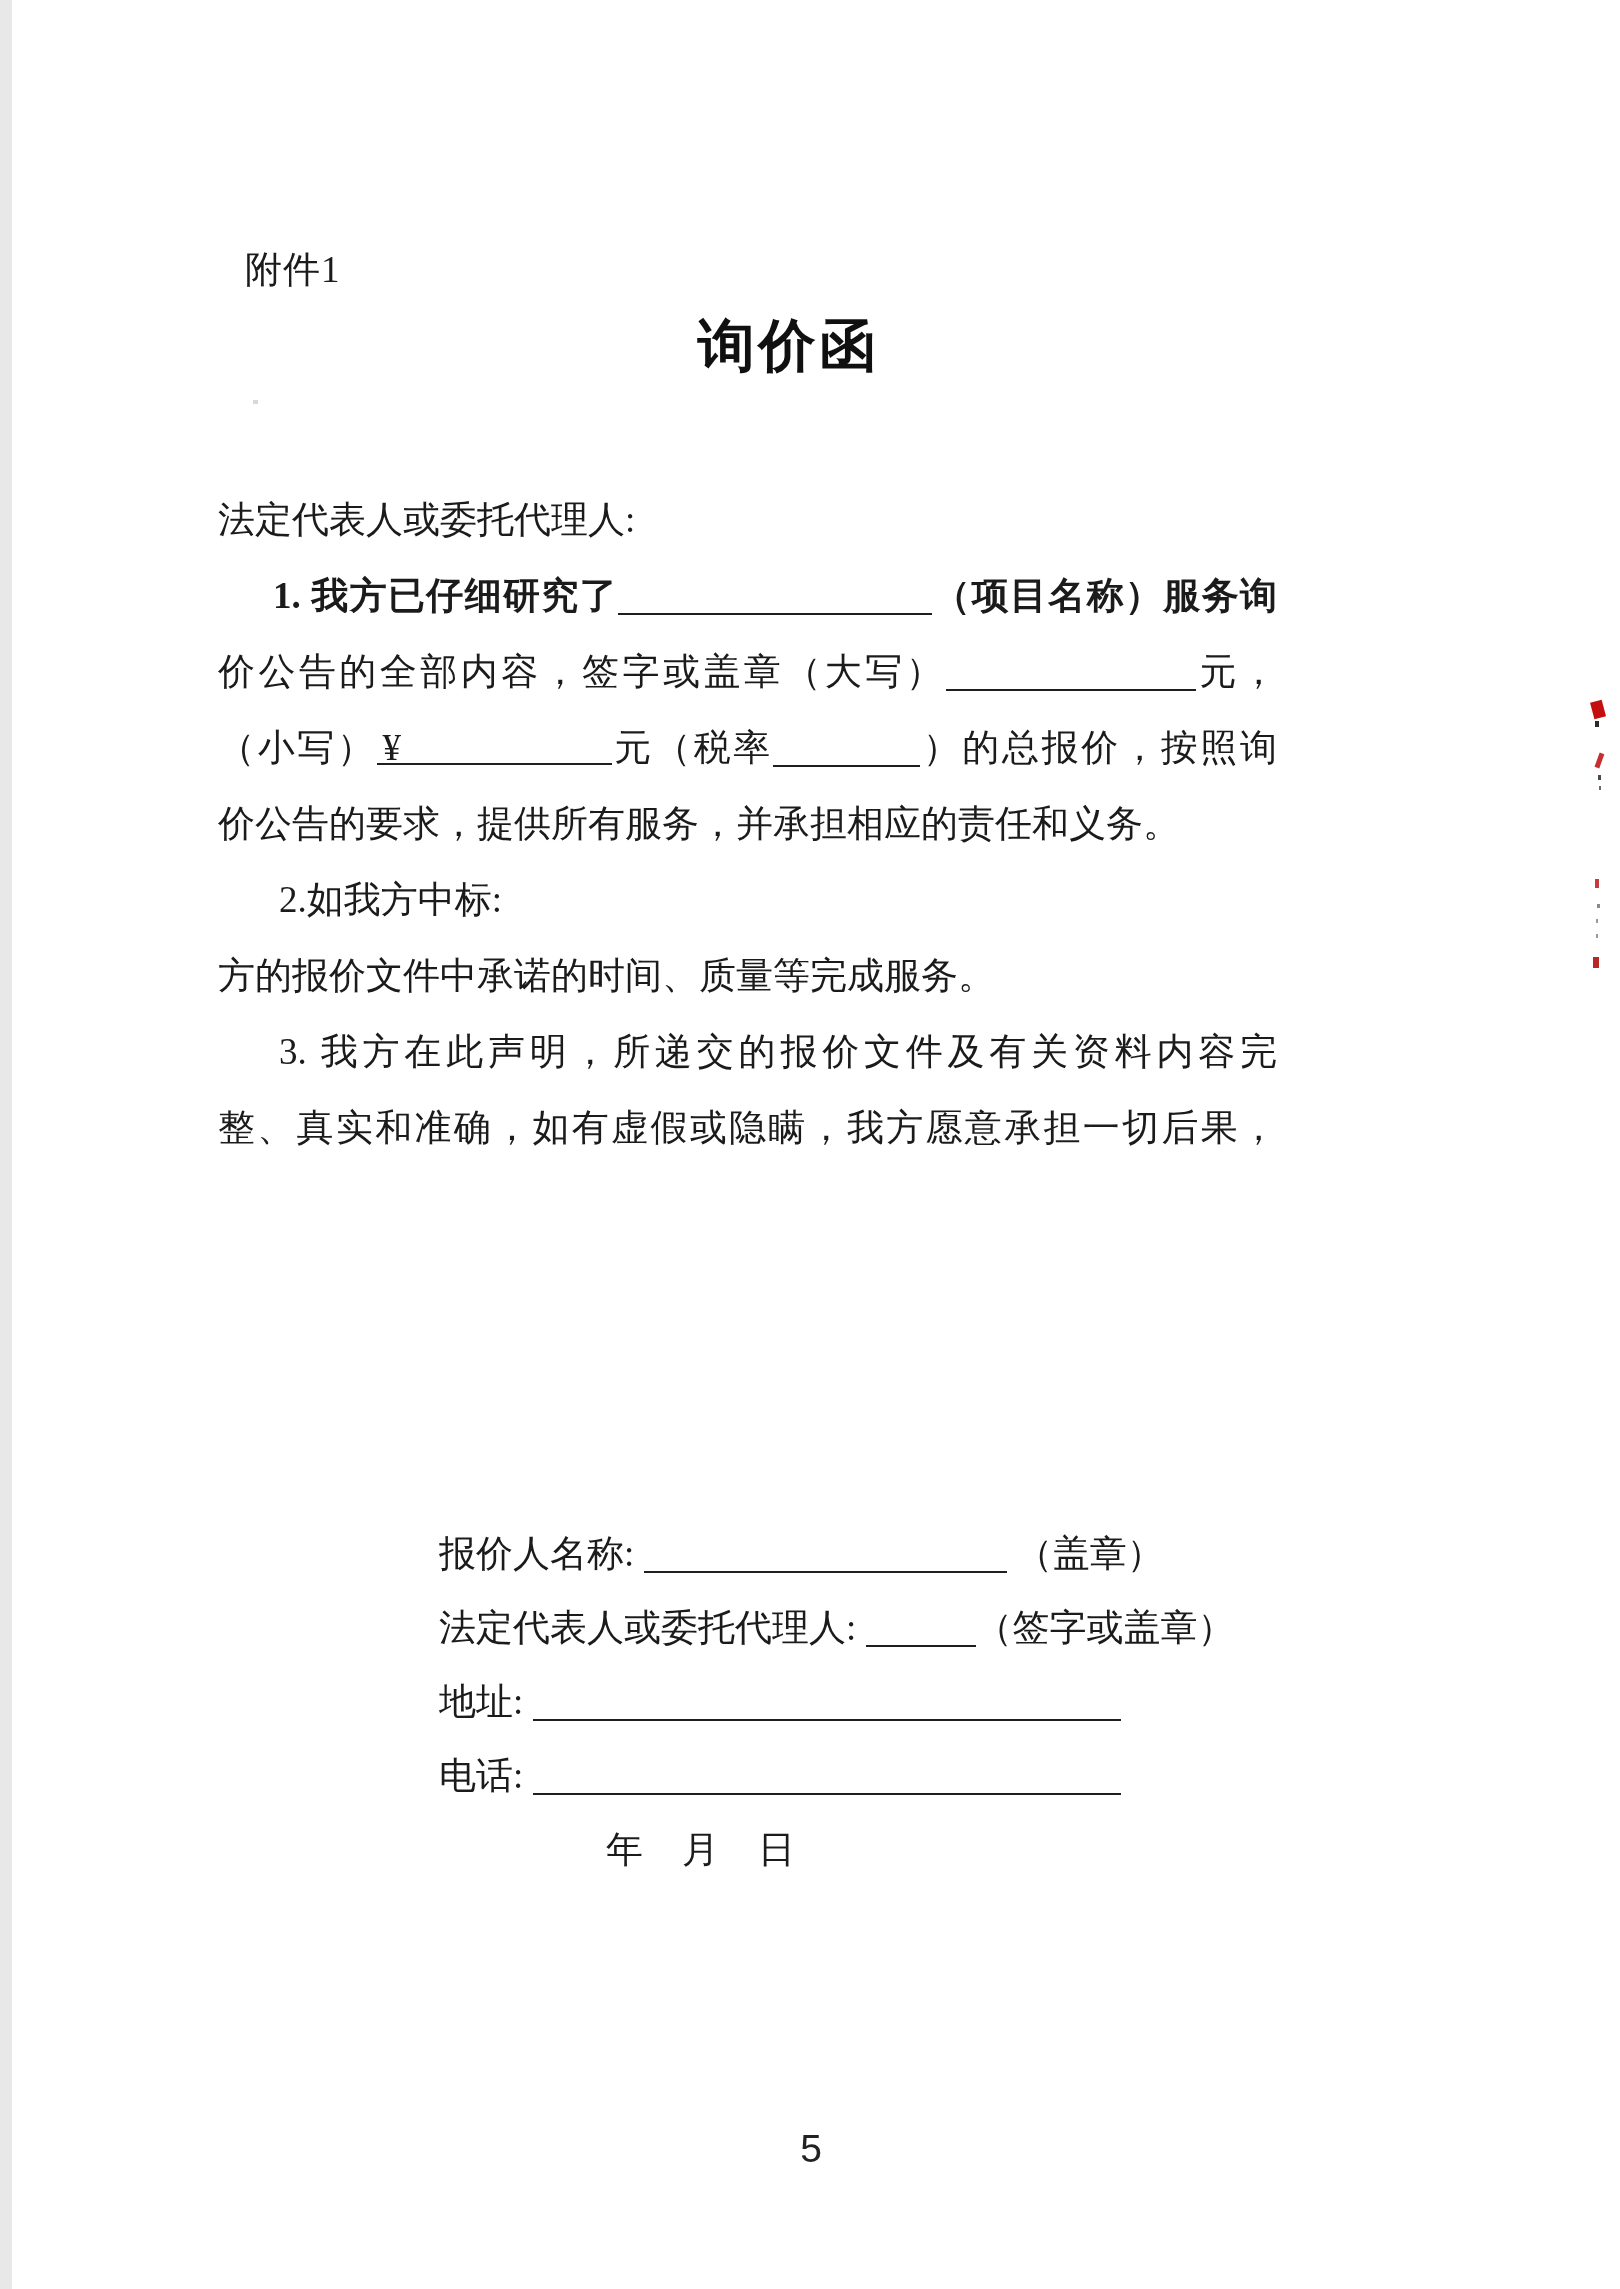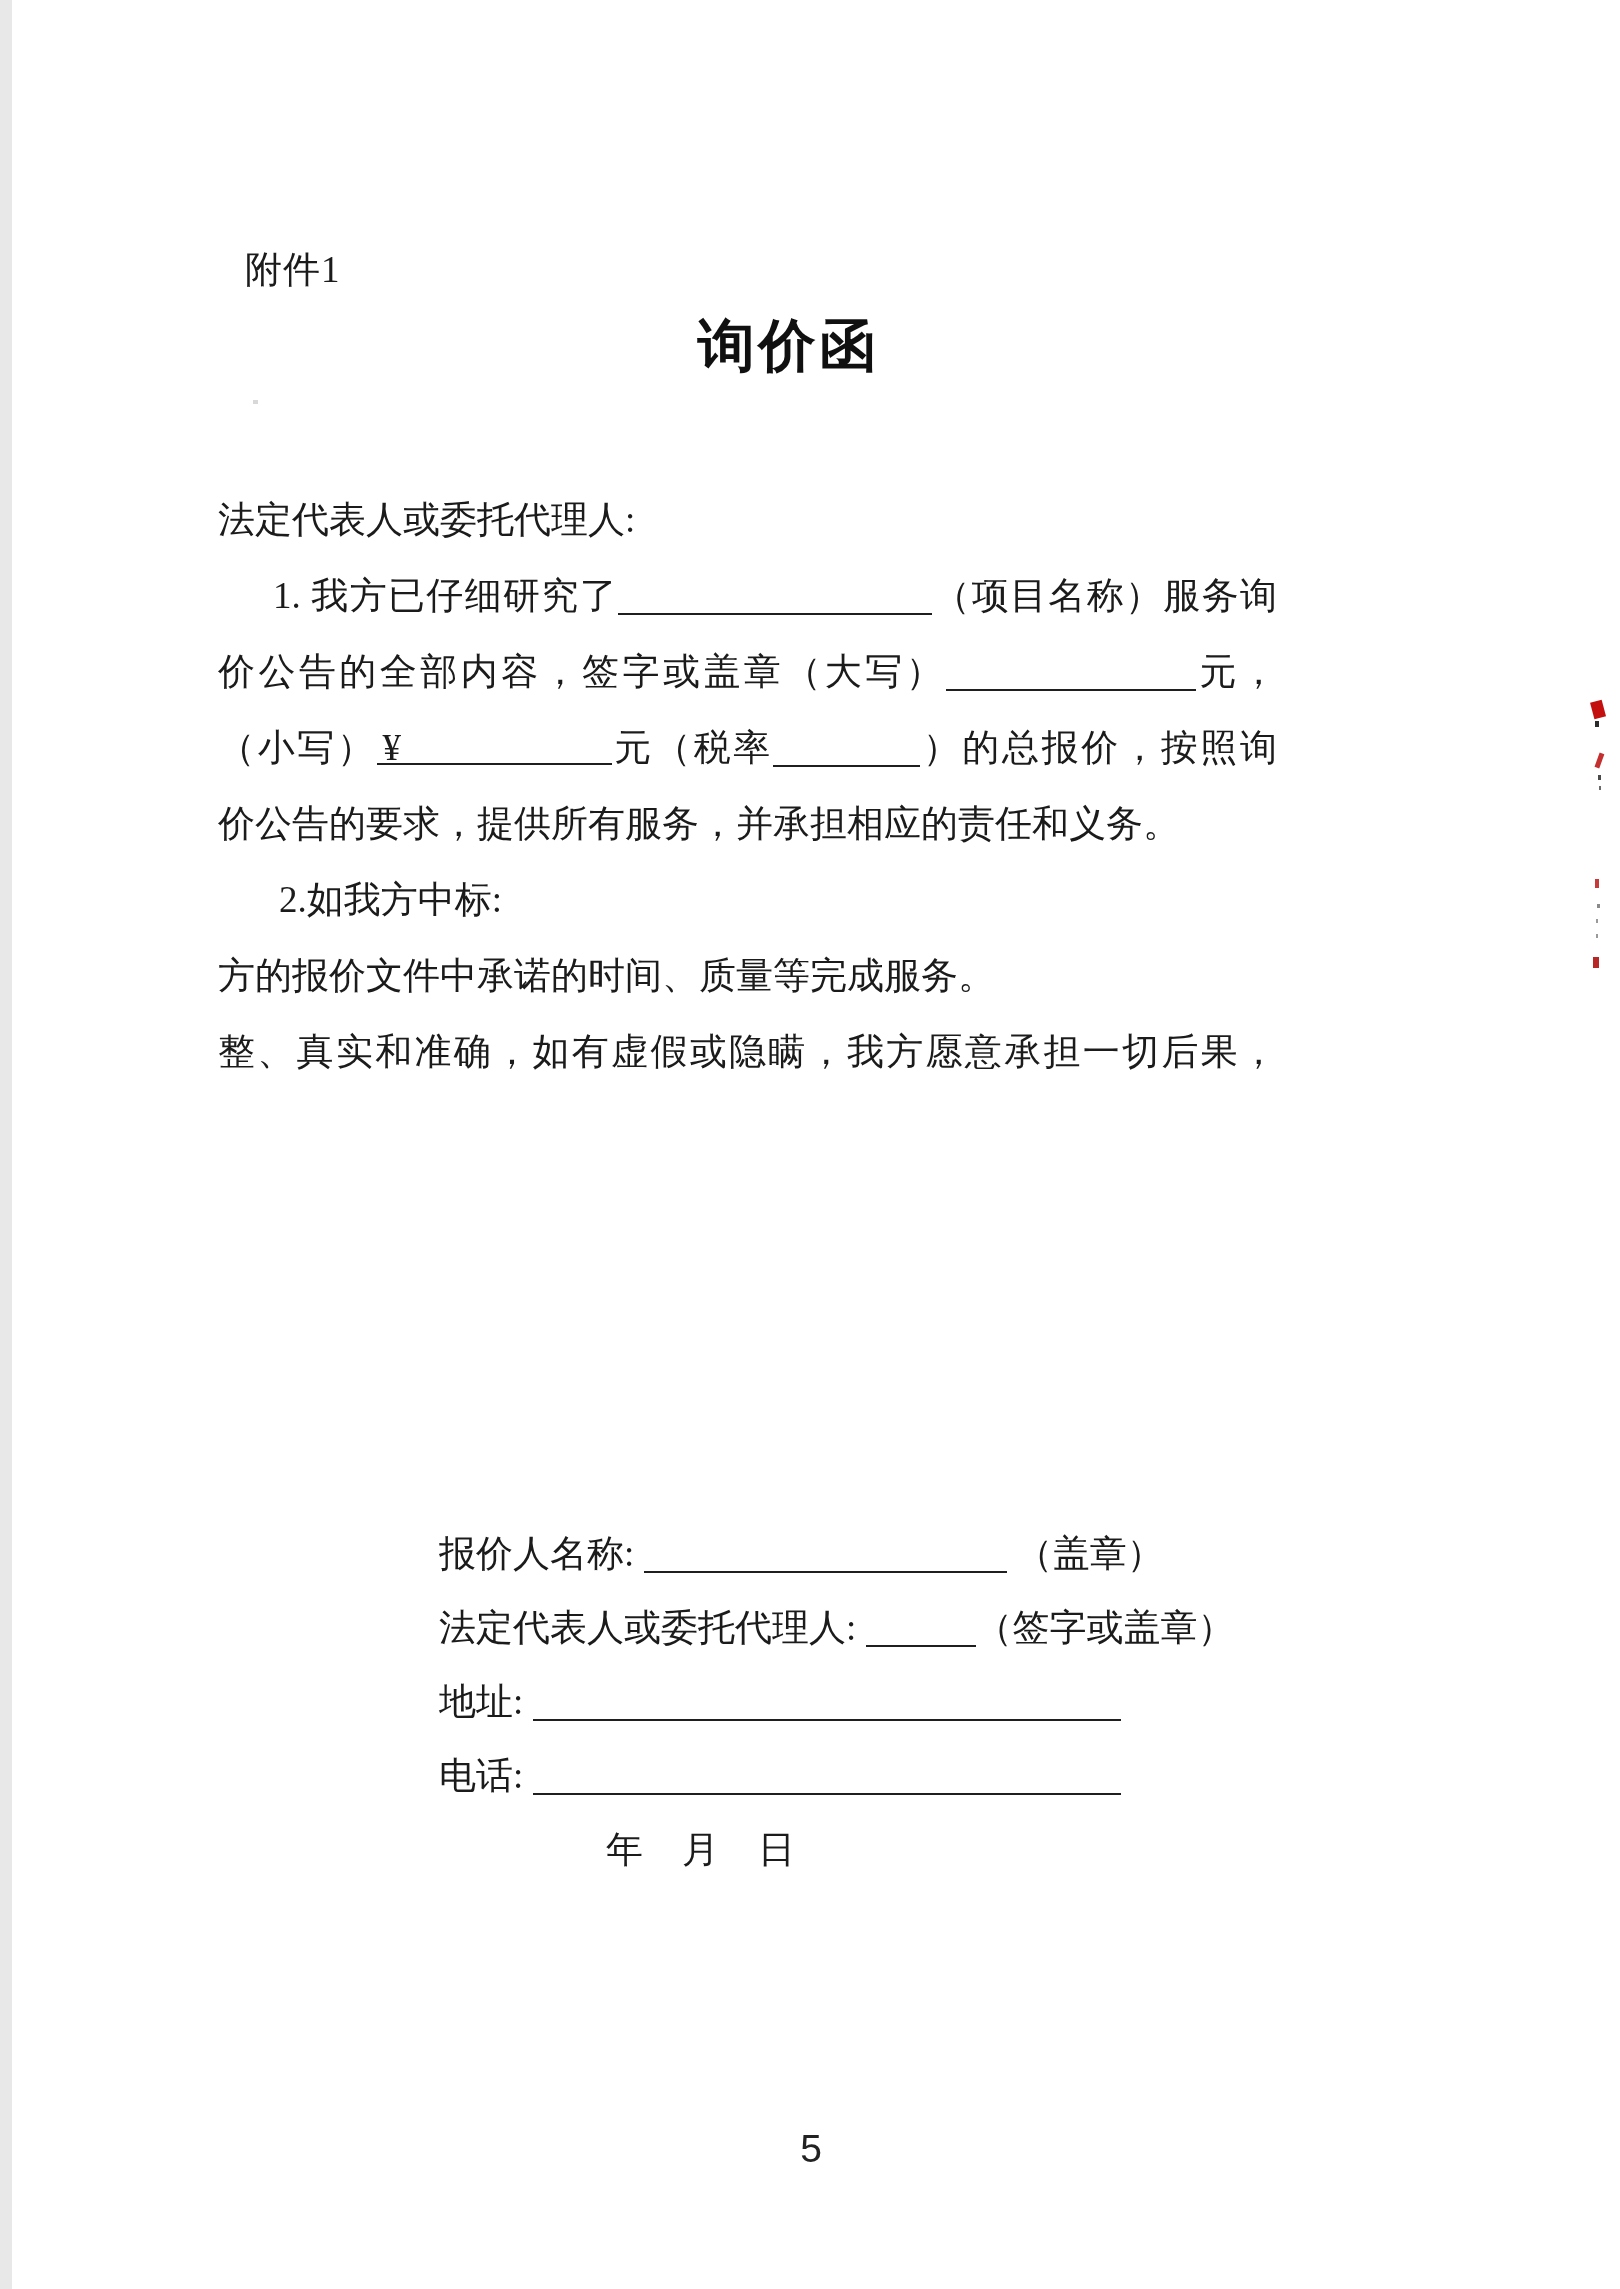--- a/index.html
+++ b/index.html
@@ -72,26 +72,27 @@
 <body>
 
 <div class="page">
 
   <div class="attachment">附件1</div>
 
   <div class="doc-title">询价函</div>
 
   <div class="body-block" id="body-block">
       <div class="t-line"><span class="seg">法定代表人或委托代理人:</span></div>
-      <div class="t-line fill" style="padding-left: 55px;"><span class="seg">1. 我方已仔细研究了</span><span class="blank" style="width: 314px;"></span><span class="seg">（项目名称）服务询</span></div>
+      <div class="t-line fill" style="padding-left: 55px; font-weight: bold;"><span class="seg">1. 我方已仔细研究了</span><span class="blank" style="width: 314px;"></span><span class="seg">（项目名称）服务询</span></div>
       <div class="t-line fill"><span class="seg">价公告的全部内容，签字或盖章（大写）</span><span class="blank" style="width: 250px;"></span><span class="seg">元，</span></div>
       <div class="t-line fill"><span class="seg">（小写）</span><span class="blank" style="width: 235px;"><span class="cur">¥</span></span><span class="seg">元（税率</span><span class="blank" style="width: 147px;"></span><span class="seg">）的总报价，按照询</span></div>
       <div class="t-line"><span class="seg">价公告的要求，提供所有服务，并承担相应的责任和义务。</span></div>
       <div class="t-line" style="padding-left: 61px;"><span class="seg">2.如我方中标:</span></div>
       <div class="t-line"><span class="seg">方的报价文件中承诺的时间、质量等完成服务。</span></div>
+      <div class="t-line fill" style="padding-left: 61px;"><span class="seg">3. 我方在此声明，所递交的报价文件及有关资料内容完</span></div>
       <div class="t-line fill"><span class="seg">整、真实和准确，如有虚假或隐瞒，我方愿意承担一切后果，</span></div>
     </div>
 
   <div class="sig-block">
     <div id="sig-lines">
         <div class="t-line"><span class="seg">报价人名称: </span><span class="blank" style="width: 363px;"></span><span class="seg"> （盖章）</span></div>
         <div class="t-line"><span class="seg">法定代表人或委托代理人: </span><span class="blank" style="width: 110px;"></span><span class="seg">（签字或盖章）</span></div>
         <div class="t-line"><span class="seg">地址: </span><span class="blank" style="width: 588px;"></span></div>
         <div class="t-line"><span class="seg">电话: </span><span class="blank" style="width: 588px;"></span></div>
       </div>

